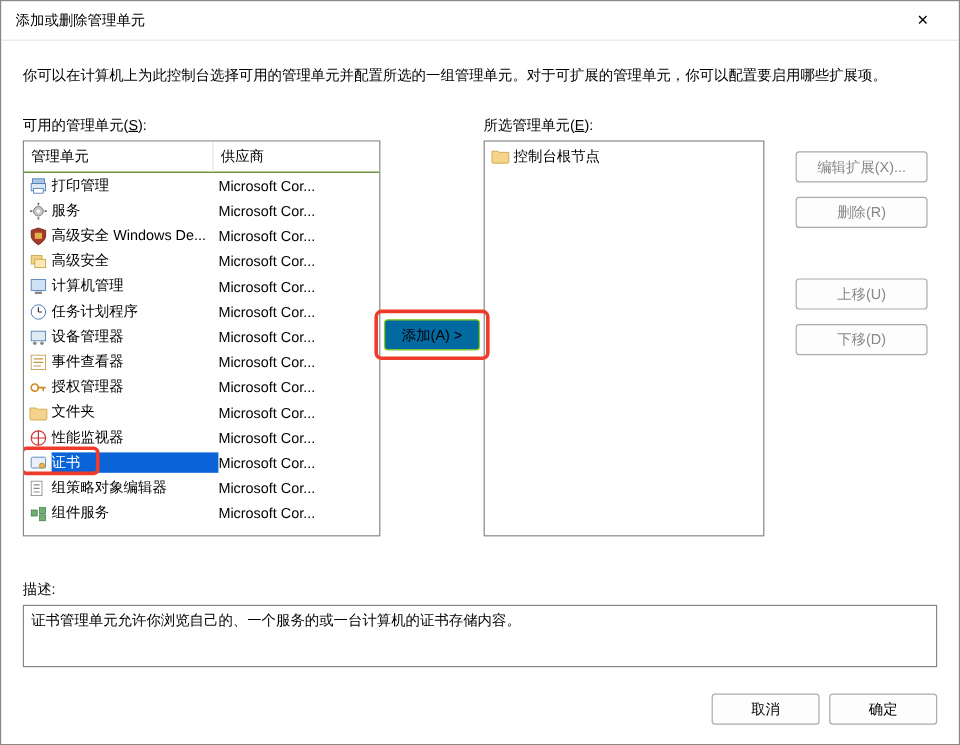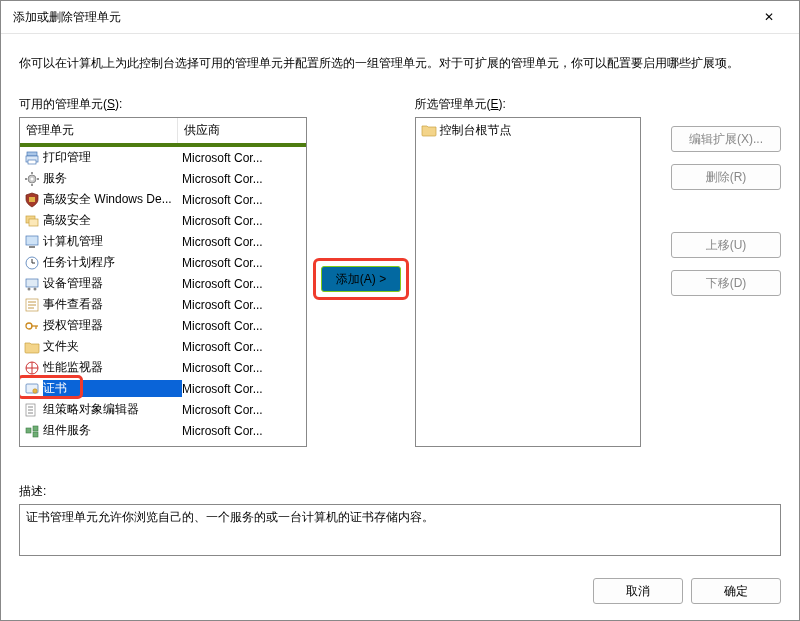--- a/index.html
+++ b/index.html
@@ -3,29 +3,29 @@
 <meta charset="utf-8">
 <style>
 * { box-sizing: border-box; margin: 0; padding: 0; font-family: "Microsoft YaHei", "Segoe UI", sans-serif; font-size: 12px; }
 body { background: #fff; }
 .window { width: 800px; height: 621px; border: 1px solid #888; background: #fff; display: flex; flex-direction: column; position: relative; }
 .titlebar { height: 32px; display: flex; align-items: center; padding: 16px 8px; border-bottom: 1px solid #e5e5e5; }
 .title { flex: 1; font-size: 12px; color: #000; padding-left: 4px; }
 .closebtn { width: 44px; height: 28px; display: flex; align-items: center; justify-content: center; cursor: pointer; }
 .content { flex: 1; padding: 12px 18px 12px 18px; display: flex; flex-direction: column; }
 .desc-top { color: #000; margin: 8px 0 24px 0; line-height: 1.5; }
-.columns { display: flex; flex: 1; gap: 12px; }
+.columns { display: flex; flex: 1; gap: 0; }
 .col-avail { width: 298px; display: flex; flex-direction: column; }
 .col-mid { width: 86px; display: flex; flex-direction: column; align-items: center; justify-content: flex-start; padding-top: 170px; }
 .col-sel { width: 234px; display: flex; flex-direction: column; }
 .col-btns { flex:1; display: flex; flex-direction: column; align-items: center; padding-left: 18px; gap: 12px; }
 .section-label { margin-bottom: 4px; }
 .section-label u { text-decoration: underline; }
 .listbox { border: 1px solid #888; flex: 1; background: #fff; overflow: hidden; display: flex; flex-direction: column; }
-.list-header { display: flex; background: #fff; border-bottom: 4px solid #4d7c0f; }
+.list-header { display: flex; background: #fff; border-bottom: 1px solid #4d7c0f; }
 .list-header .hcell { padding: 4px 6px; font-size: 12px; }
 .hcell-name { width: 158px; border-right: 1px solid #e5e5e5; }
 .hcell-vendor { flex: 1; }
 .list-body { flex: 1; overflow: auto; }
 .row { display: flex; align-items: center; height: 21px; padding: 0 4px; cursor: default; position: relative; }
 .row .icon-slot { width: 16px; height: 16px; display: flex; align-items: center; justify-content: center; margin-right: 3px; }
 .row .name-cell { width: 139px; white-space: nowrap; overflow: hidden; text-overflow: ellipsis; }
 .row .vendor-cell { flex: 1; white-space: nowrap; overflow: hidden; text-overflow: ellipsis; color: #000; }
 .row.selected .name-cell { background: #0a64d8; color: #fff; }
 .row.selected { }

